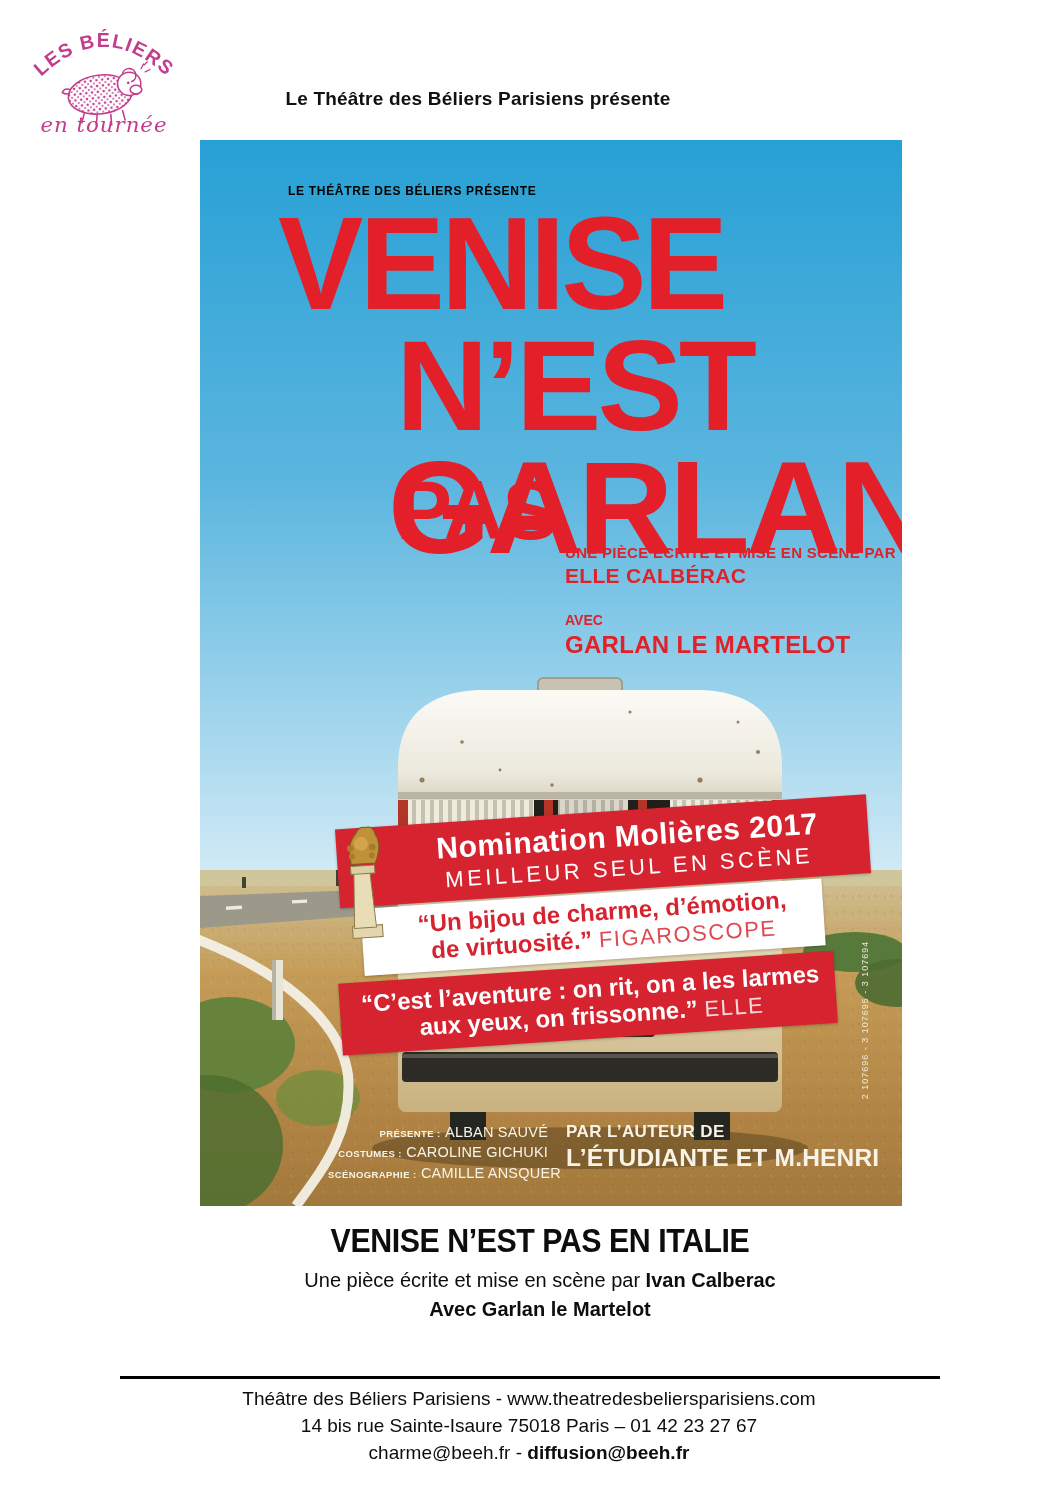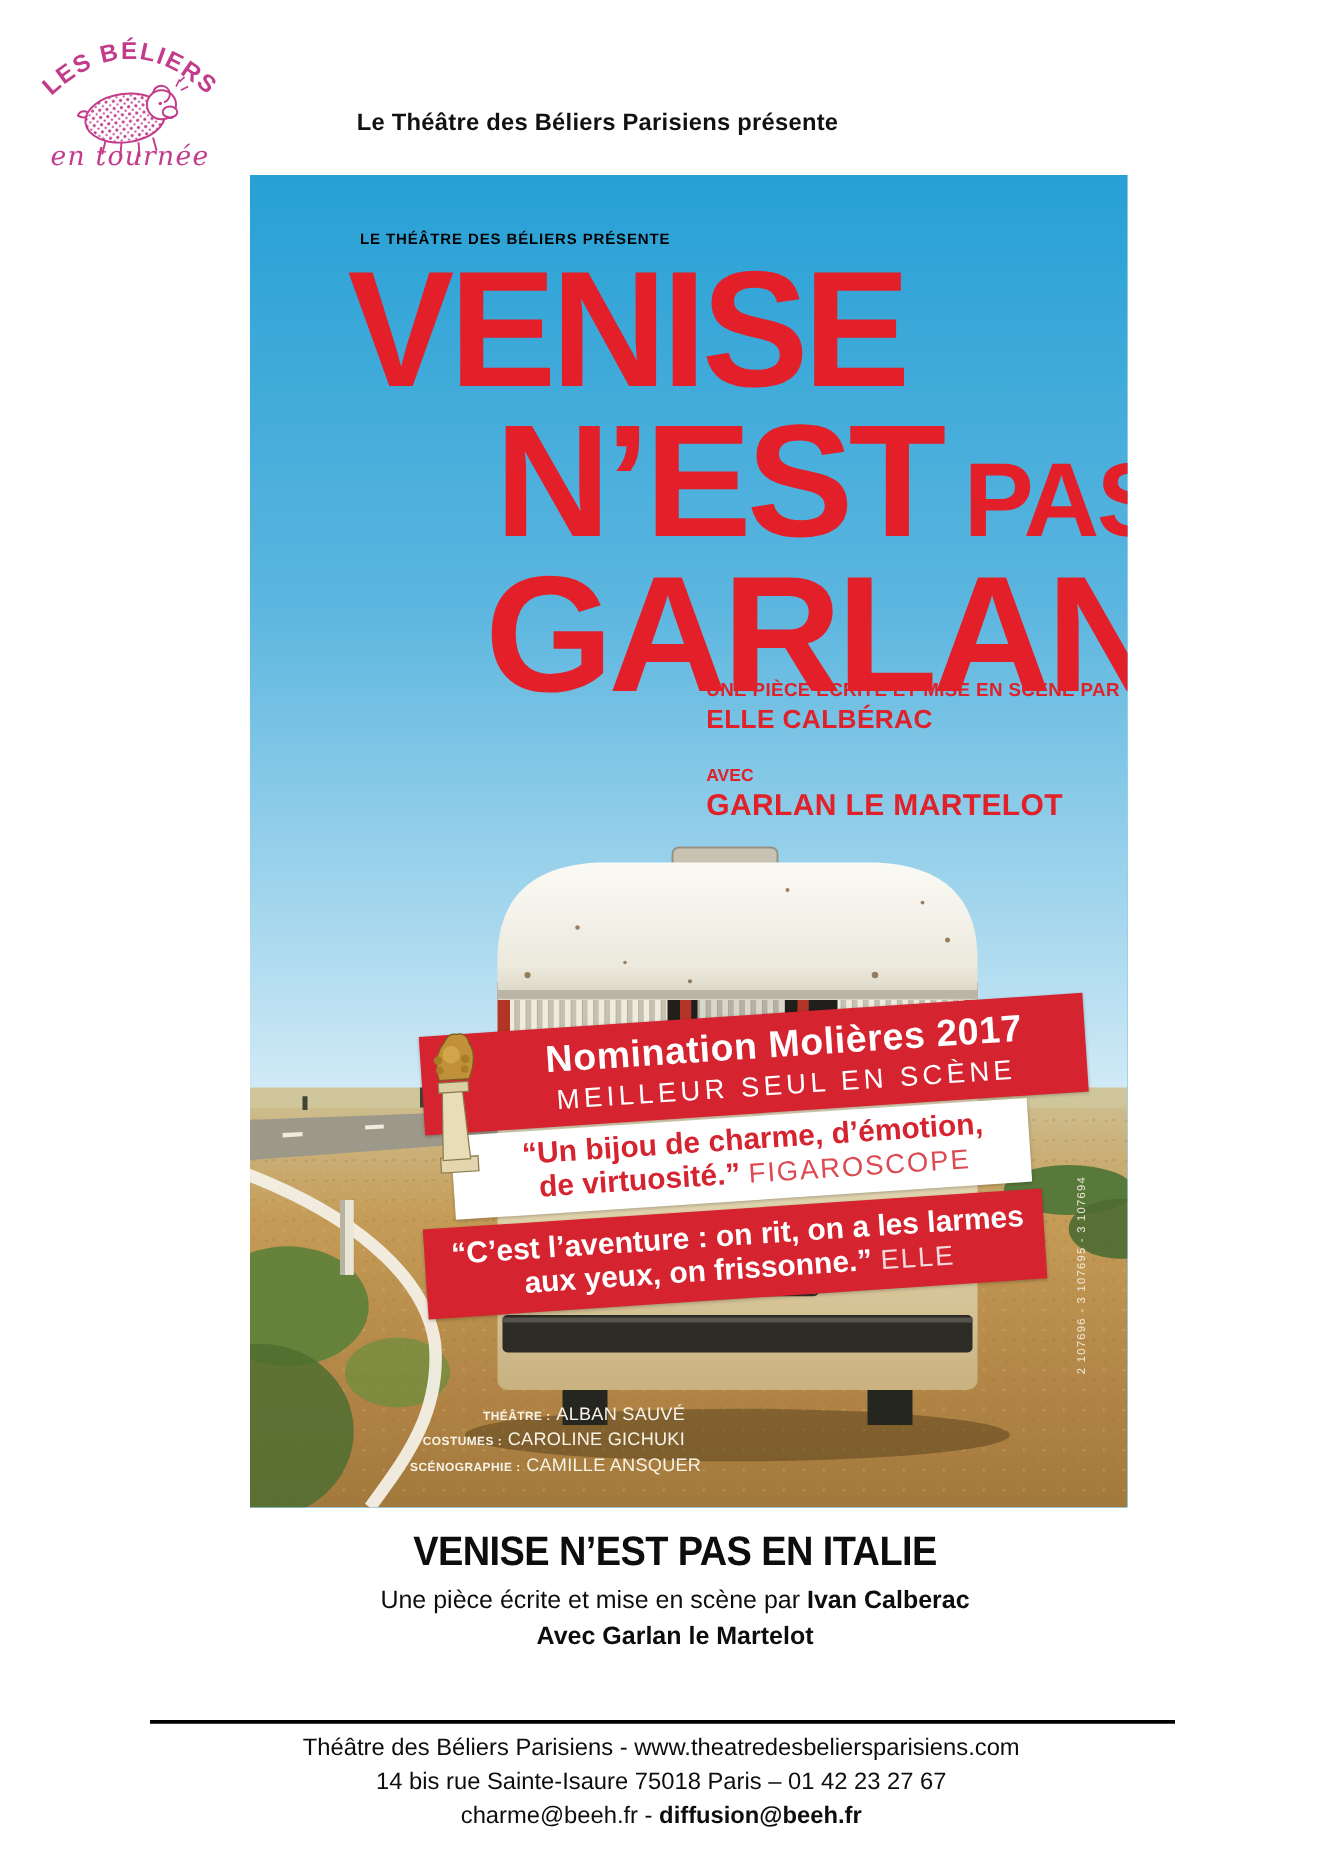--- a/index.html
+++ b/index.html
@@ -14,21 +14,21 @@
   
   .poster{position:absolute;left:200px;top:140px;width:702px;height:1066px;overflow:hidden;background:#2aa2d6;}
   .scene{position:absolute;left:0;top:0;width:702px;height:1066px;}
 
   .poster-topline{position:absolute;left:88px;top:44px;font-size:12px;font-weight:bold;
                   color:#000000;letter-spacing:.7px;z-index:2;}
 
   .title-block{position:absolute;left:0;top:0;width:702px;z-index:2;color:#e3202a;}
   .t-line{position:absolute;line-height:1;white-space:nowrap;font-weight:bold;}
   .t1{left:78px;top:58px;font-size:132px;letter-spacing:-4px;transform:scaleX(.97);transform-origin:left top;}
-  .t2{left:196px;top:182px;display:flex;align-items:baseline;gap:18px;}
+  .t2{left:196px;top:182px;display:flex;align-items:baseline;gap:18px;flex-direction:column;}
   .t2 .big{font-size:128px;letter-spacing:-4px;}
   .t2 .small{font-size:84px;letter-spacing:-2px;}
   .t3{left:188px;top:302px;display:flex;align-items:baseline;gap:16px;}
   .t3 .small{font-size:76px;letter-spacing:-2px;}
   .t3 .big{font-size:132px;letter-spacing:-4px;}
 
   .credits{position:absolute;left:365px;top:404px;z-index:2;color:#e02129;font-weight:bold;}
   .credits .c1{font-size:15px;letter-spacing:.3px;}
   .credits .c2{font-size:21px;margin-top:3px;letter-spacing:.3px;}
   .credits .c3{font-size:14px;margin-top:24px;}
@@ -261,31 +261,35 @@
         <div class="q">
           <span>aux yeux, on frissonne.”</span>
           <span class="src">ELLE</span>
         </div>
       </div>
     </div>
 
     <div class="crew-wrap">
       <div class="crew">
         <div class="row">
-          <span class="role">THÉÂTRE :</span>
+          <span class="role">PRÉSENTE :</span>
           <span class="name">ALBAN SAUVÉ</span>
         </div>
         <div class="row">
           <span class="role">COSTUMES :</span>
           <span class="name">CAROLINE GICHUKI</span>
         </div>
         <div class="row">
           <span class="role">SCÉNOGRAPHIE :</span>
           <span class="name">CAMILLE ANSQUER</span>
         </div>
+      </div>
+      <div class="author-note">
+        <div class="a1">PAR L’AUTEUR DE</div>
+        <div class="a2">L’ÉTUDIANTE ET M.HENRI</div>
       </div>
     </div>
   </div>
 
   <div class="summary">
     <div class="s1">VENISE N’EST PAS EN ITALIE</div>
     <div class="s2">
       <span>Une pièce écrite et mise en scène par </span><span class="bold">Ivan Calberac</span>
     </div>
     <div class="s3">

